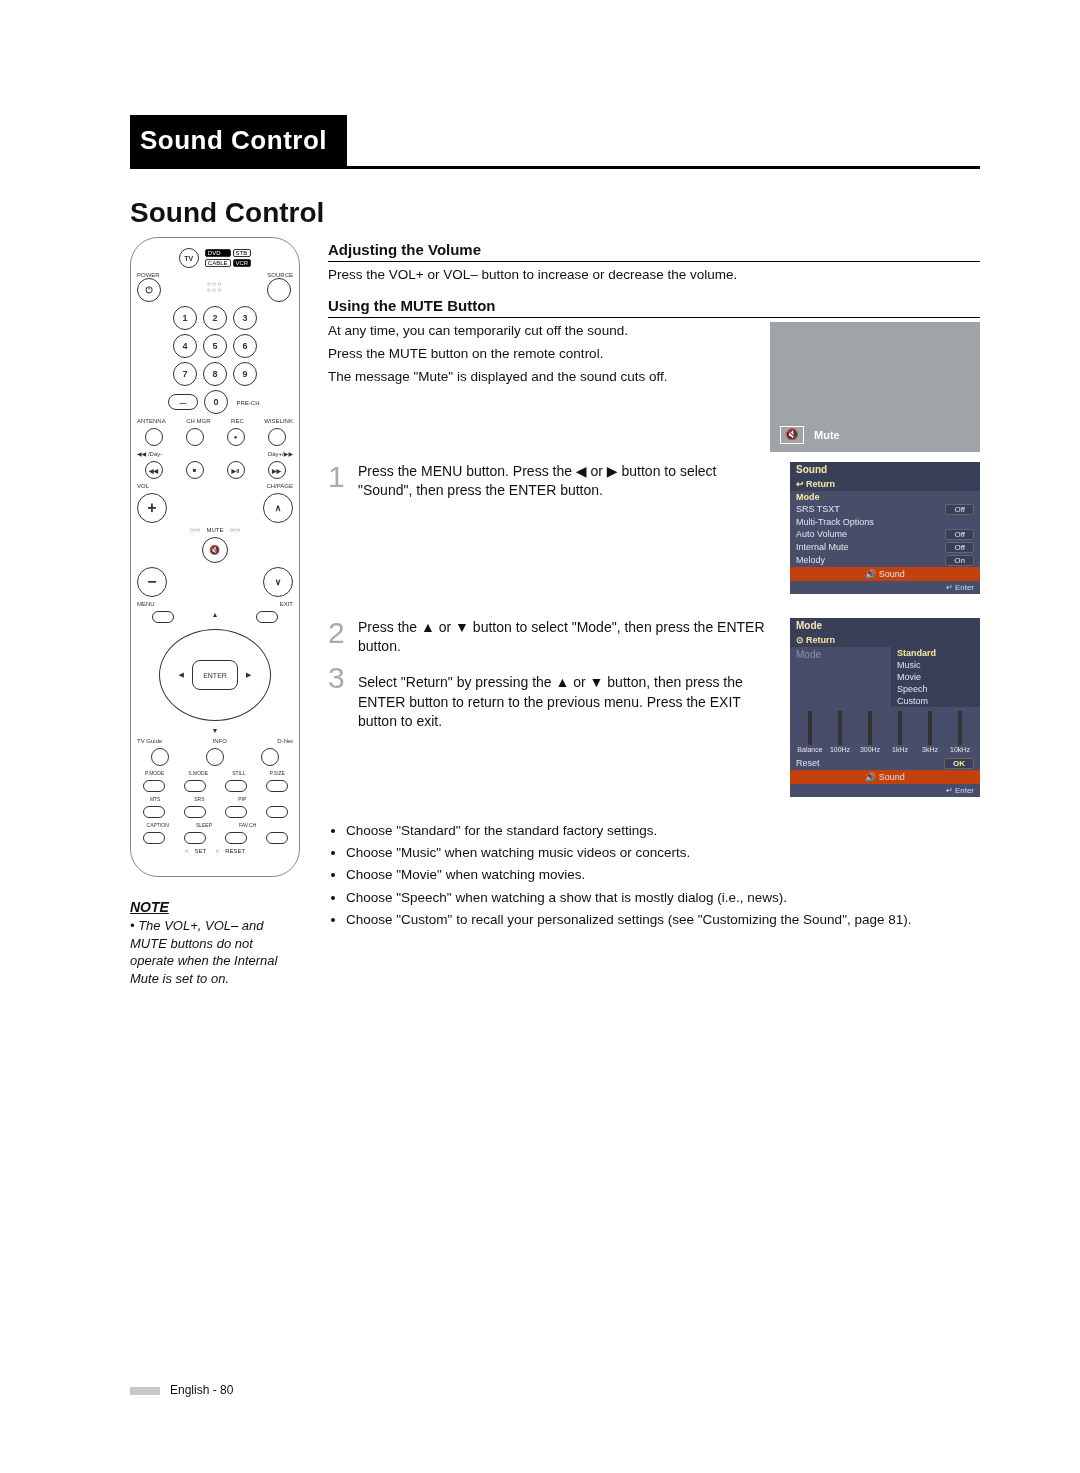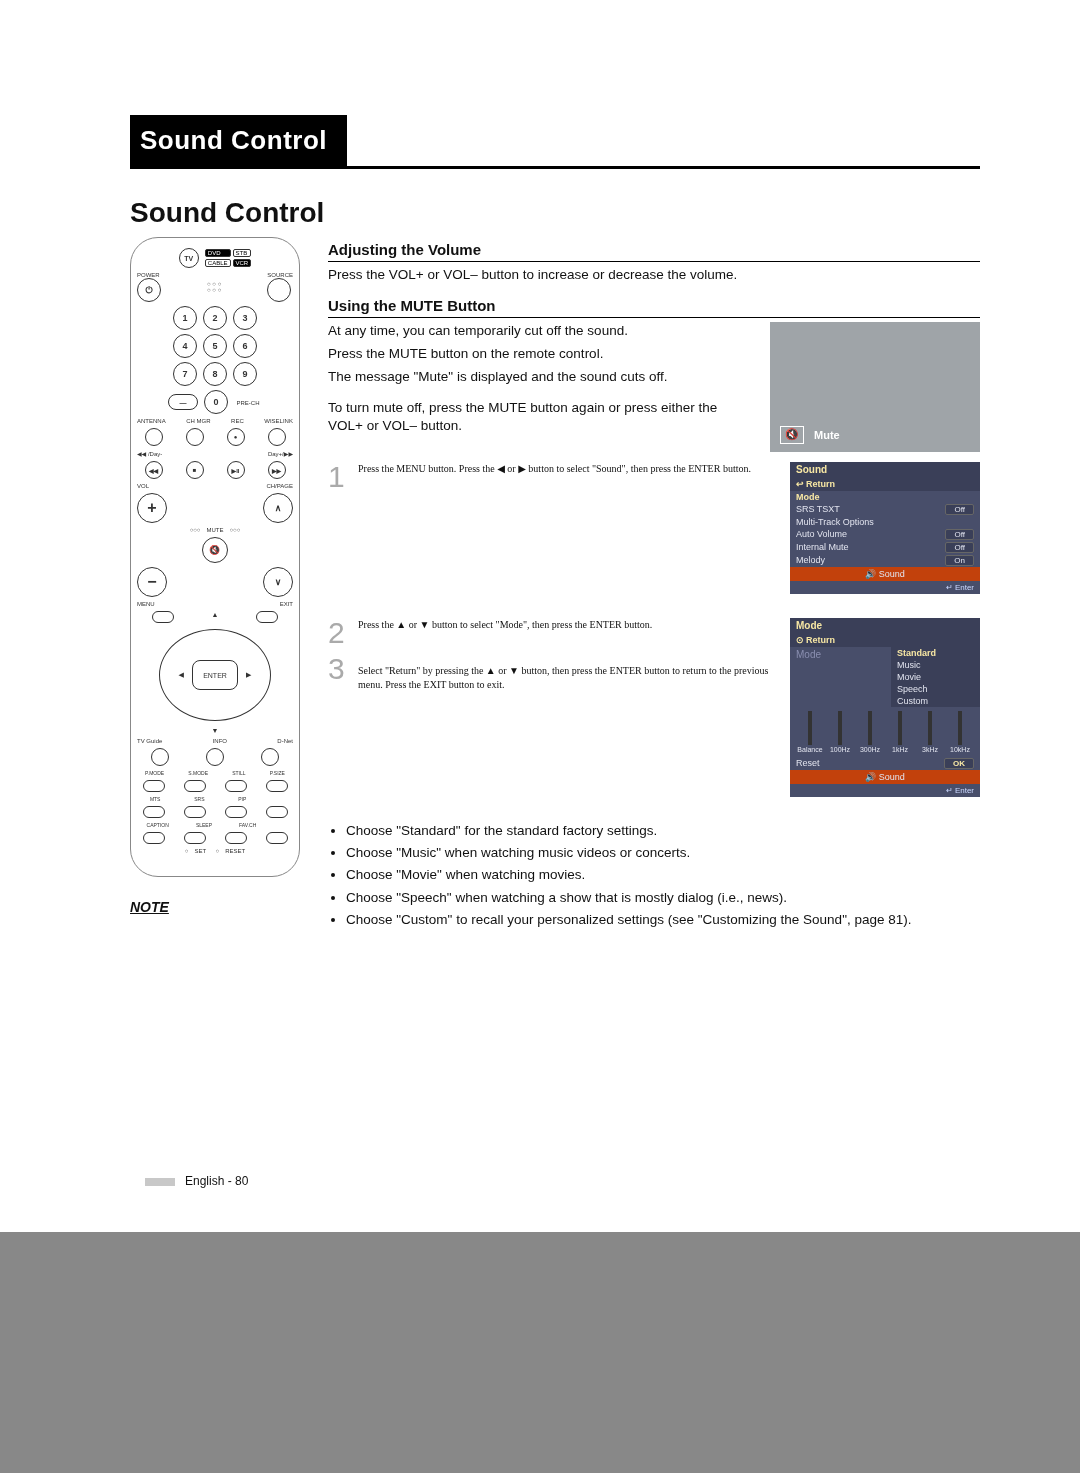--- a/index.html
+++ b/index.html
@@ -5,21 +5,21 @@
   body {
     margin: 0;
     padding: 0;
     background: #888;
     font-family: "Helvetica Neue", Arial, sans-serif;
     font-size: 13px;
     color: #111;
   }
   .page {
     width: 1080px;
-    height: 1232px;
+    height: 1473px;
     background: #fff;
     margin: 0 auto;
     position: relative;
     box-sizing: border-box;
     padding: 115px 100px 86px 130px;
   }
   .tab-box {
     display: inline-block;
     background: #000;
     color: #fff;
@@ -102,21 +102,21 @@
     color:#fff; font-size:11px; font-weight:bold;
   }
   .mute-icon {
     width:22px; height:16px; border:1px solid #fff;
     display:flex; align-items:center; justify-content:center;
     font-size:11px;
   }
   
   .step-block { display:flex; gap:10px; margin-bottom:6px; }
   .step-num { font-size: 30px; font-weight: 300; color:#aaa; line-height:1; width:20px; flex:none; }
-  .step-text { font-size: 10px; line-height: 1.4; font-family: Liberation Serif, serif; }
+  .step-text { font-size: 14px; line-height: 1.4; }
   
   .osd {
     background:#484e6a;
     color:#e2e4ef;
     font-size:10px;
     width:190px;
     margin-left:auto;
     margin-bottom:10px;
   }
   .osd .title { background:#3a3f58; color:#f7e7a4; font-weight:bold; padding:2px 6px; font-size:10px; }
@@ -130,21 +130,21 @@
   .osd .eq .col { flex:1; display:flex; flex-direction:column; align-items:center; gap:1px; }
   .osd .eq .bar { width:4px; height:34px; background:#333; }
   
   .step-wrap { display:flex; gap:20px; margin-bottom:14px; }
   .step-left { flex:1; }
   .step-right { flex:none; width:190px; }
   
   ul.ch { margin:6px 0 0 0; padding-left:18px; }
   ul.ch li { font-size:13.5px; line-height:1.5; margin-bottom:2px; }
   
-  .footer { position:absolute; left:130px; bottom:44px; font-size:12px;margin-left:15px; }
+  .footer { position:absolute; left:130px; bottom:76px; font-size:12px; }
   .footer::before { content:''; display:inline-block; width:30px; height:8px; background:#c8c8c8; margin-right:10px; vertical-align:middle; }
 </style>
 </head>
 <body>
 
 <div class="page">
 
   <div class="tab-box">Sound Control</div>
   <div class="black-rule"></div>
 
@@ -292,37 +292,37 @@
         <div class="small-row">
             <div class="oval"></div>
             <div class="oval"></div>
             <div class="oval"></div>
             <div class="oval"></div>
           </div>
         <div class="row" style="font-size:6px;">○ <span>SET</span>&nbsp;&nbsp;○ <span>RESET</span></div>
       </div>
 
       <div class="note-head">NOTE</div>
+      <div class="note-text">• The VOL+, VOL– and MUTE buttons do not operate when the Internal Mute is set to on.</div>
     </div>
 
     <div class="right">
       <div class="sub">Adjusting the Volume</div>
       <div class="body">Press the VOL+ or VOL– button to increase or decrease the volume.</div>
 
       <div class="sub">Using the MUTE Button</div>
       <div class="mute-fig">
         <div class="mute-bar">
           <div class="mute-icon">🔇</div>
           <span>Mute</span>
         </div>
       </div>
       <div class="body" style="margin-bottom:4px;">At any time, you can temporarily cut off the sound.</div>
       <div class="body" style="margin-bottom:4px;">Press the MUTE button on the remote control.</div>
       <div class="body">The message "Mute" is displayed and the sound cuts off.</div>
-      <div class="body">To turn mute off, press the MUTE button again or press either the VOL+ or VOL– button.</div>
       <div style="clear:both;"></div>
 
 
       <div class="step-wrap">
         <div class="step-left">
           <div class="step-block">
             <div class="step-num">1</div>
             <div class="step-text">Press the MENU button. Press the ◀ or ▶ button to select "Sound", then press the ENTER button.</div>
           </div>
         </div>

